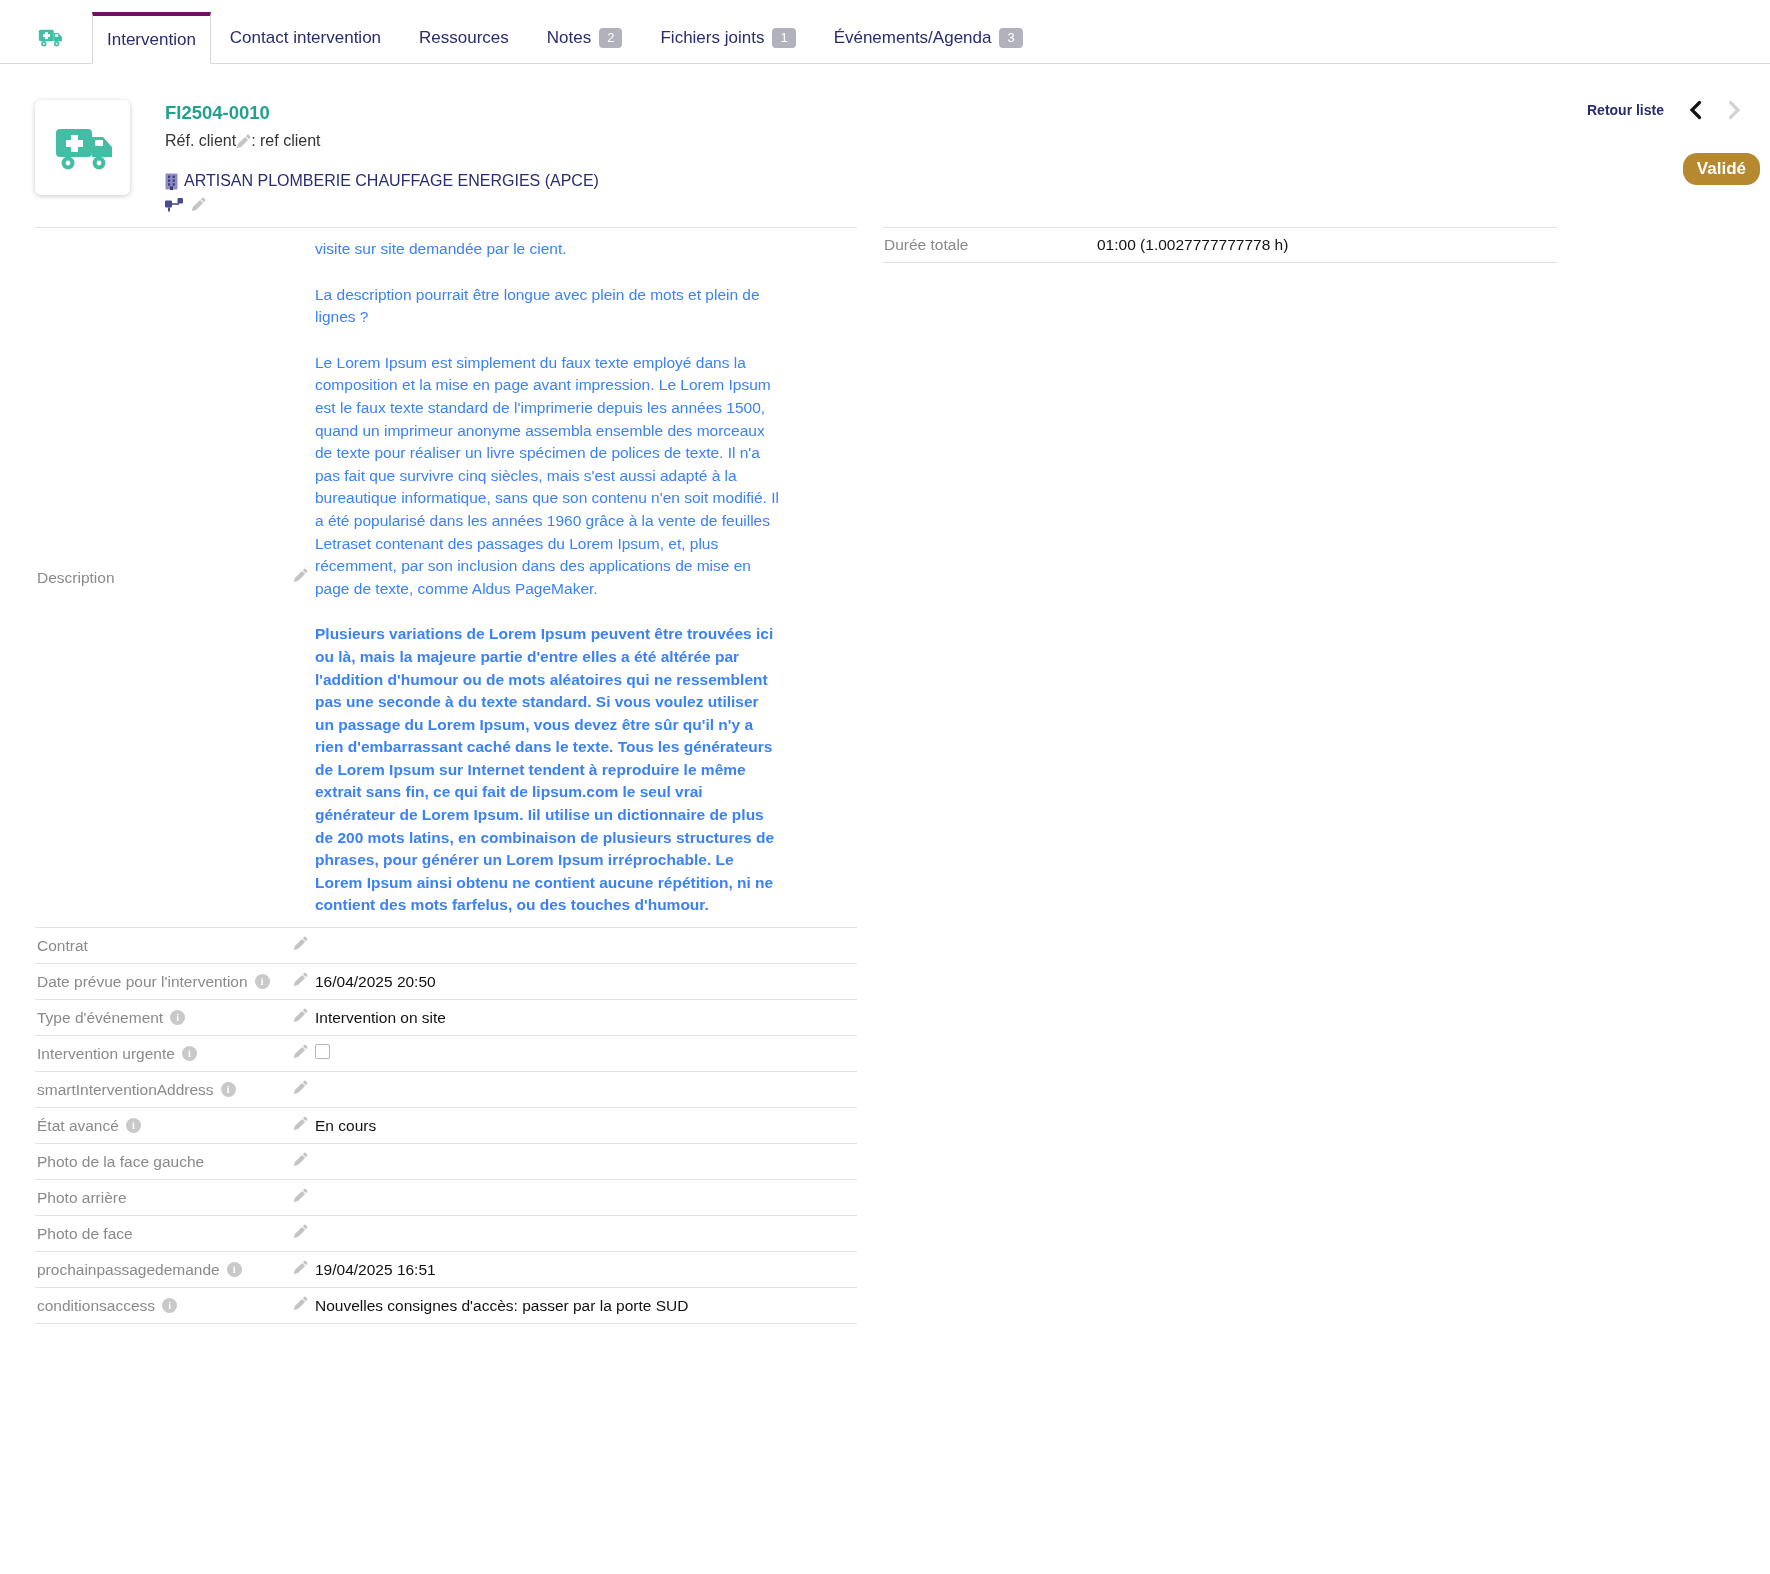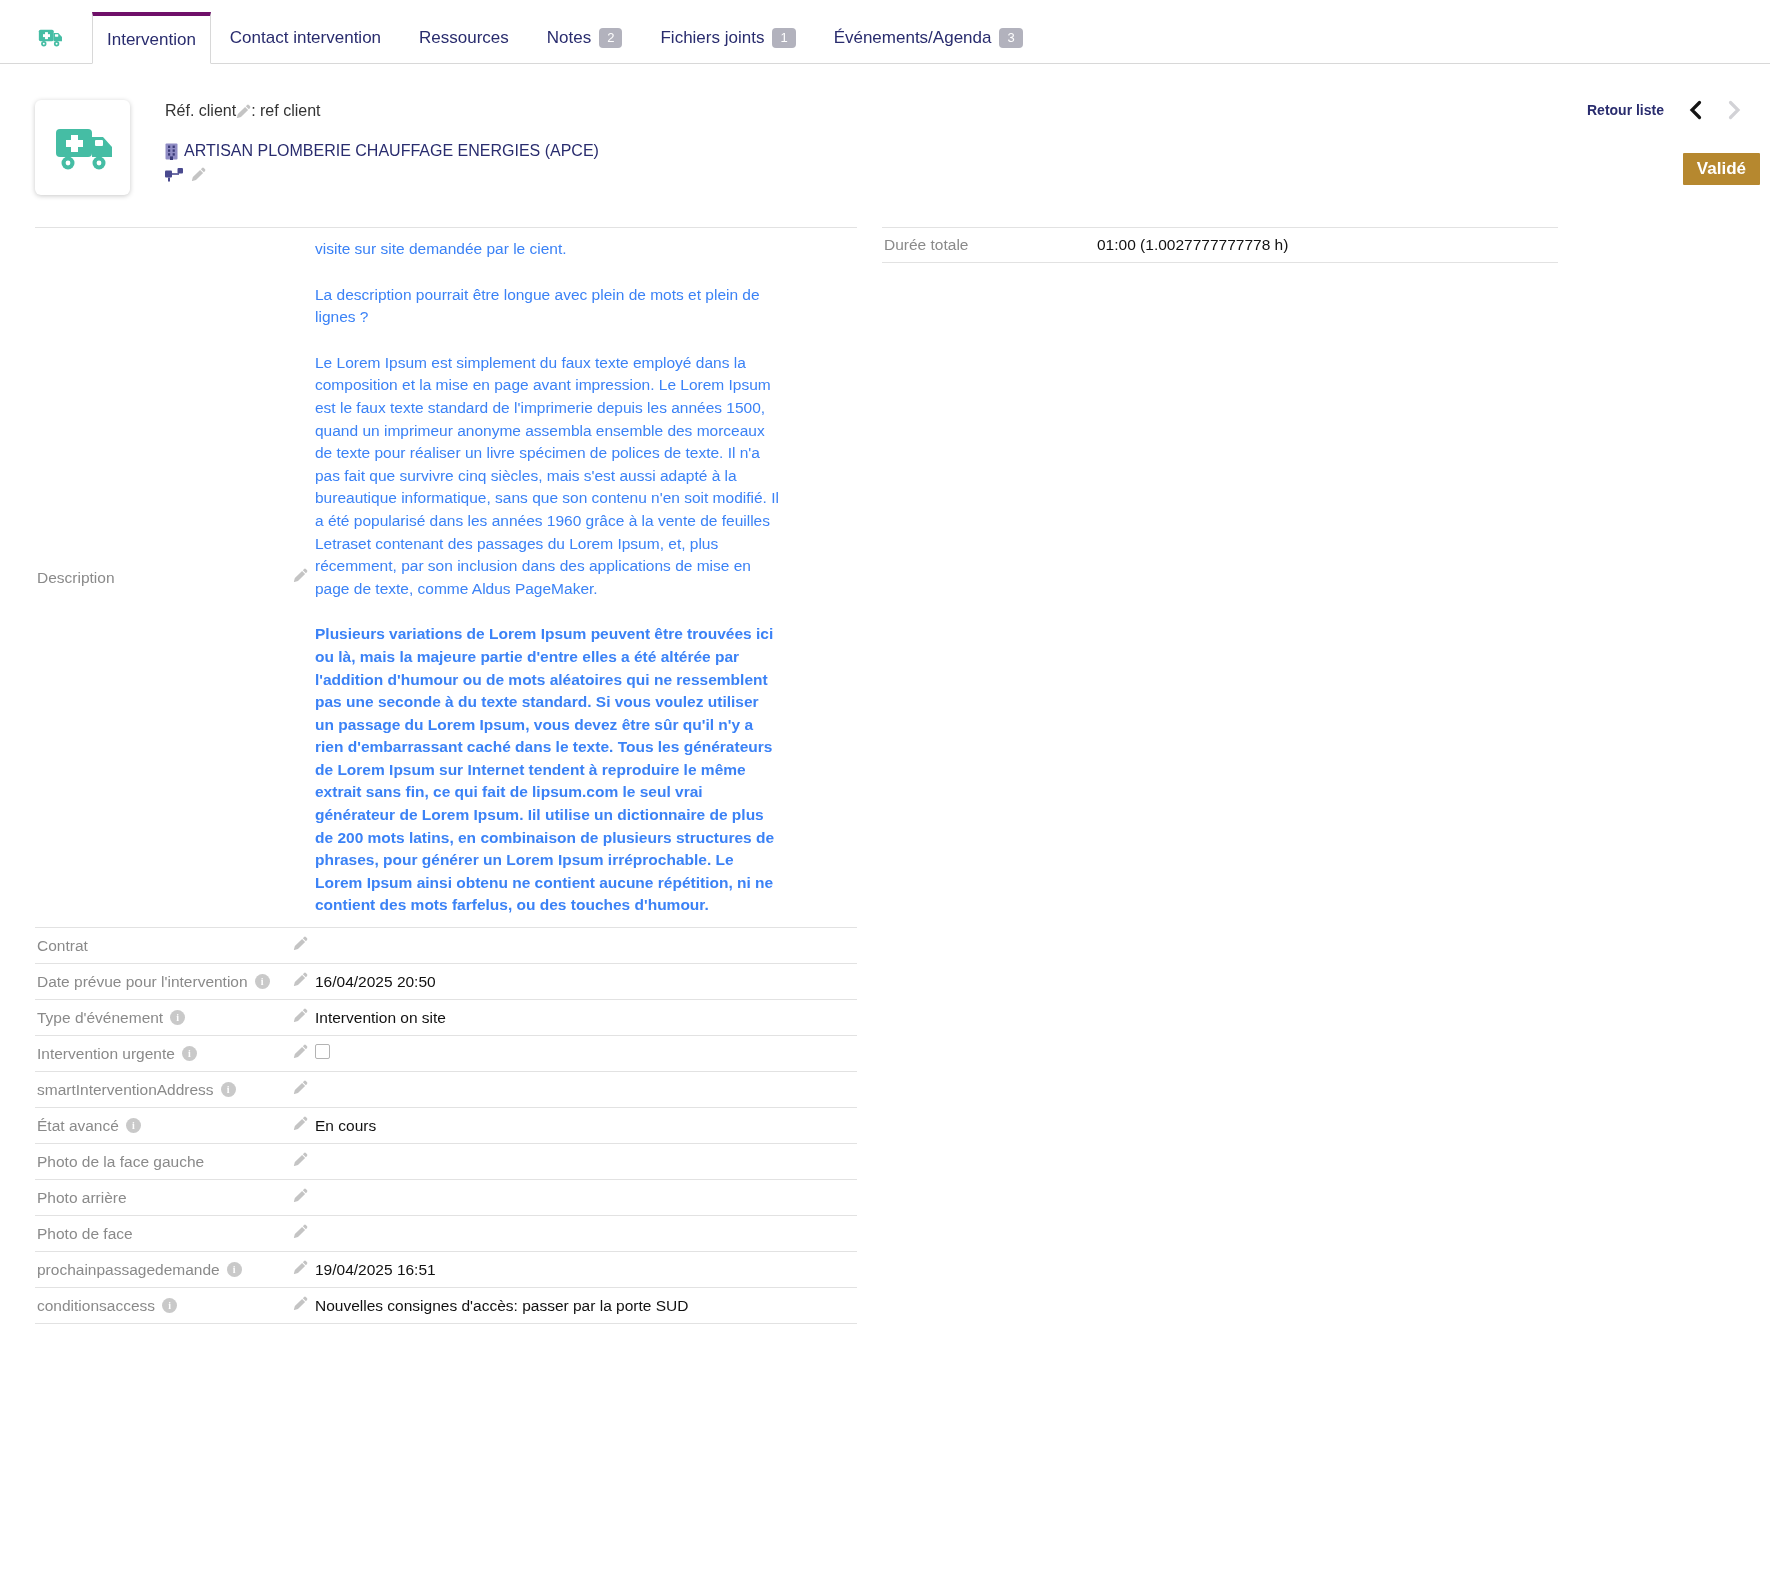--- a/index.html
+++ b/index.html
@@ -63,21 +63,21 @@
     position:absolute; right:10px; top:36px;
     display:flex; flex-direction:column; align-items:flex-end;
   }
   .nav-row { display:flex; align-items:center; gap:24px; margin-right:18px; }
   .back-link { font-size:14px; font-weight:bold; color:#292c6e; cursor:pointer; text-decoration:none; }
   .chev { display:flex; align-items:center; cursor:pointer; }
   .status-badge {
     margin-top:33px;
     background:#b6882f; color:#fff;
     font-size:17px; font-weight:bold;
-    padding:6px 14px; border-radius:1px;
+    padding:6px 14px; border-radius:14px;
   }
 
   
   .content { display:flex; align-items:flex-start; padding-left:35px; }
   table.fieldtable { border-collapse:collapse; border-top:1px solid #e2e2e2; table-layout:fixed; }
   table.left-table  { width:822px; }
   table.right-table { width:676px; margin-left:25px; }
   .fieldtable td {
     border-bottom:1px solid #e2e2e2;
     padding:8px 0; font-size:15.5px;
@@ -161,20 +161,21 @@
 </div>
 
 <div class="header">
   <div class="logo-card">
     <svg width="58" height="46" viewBox="0 0 58 46">
         <use href="#truck-med"></use>
       </svg>
   </div>
 
   <div class="head-info">
+    <div class="ref-title">FI2504-0010</div>
     <div class="ref-client">
       <span>Réf. client</span>
       <span class="pencil">
         <svg width="15" height="15" viewBox="0 0 16 16">
             <use href="#pencil-g"></use>
           </svg>
       </span>
       <span>: ref client</span>
     </div>
     <div class="company-line">

